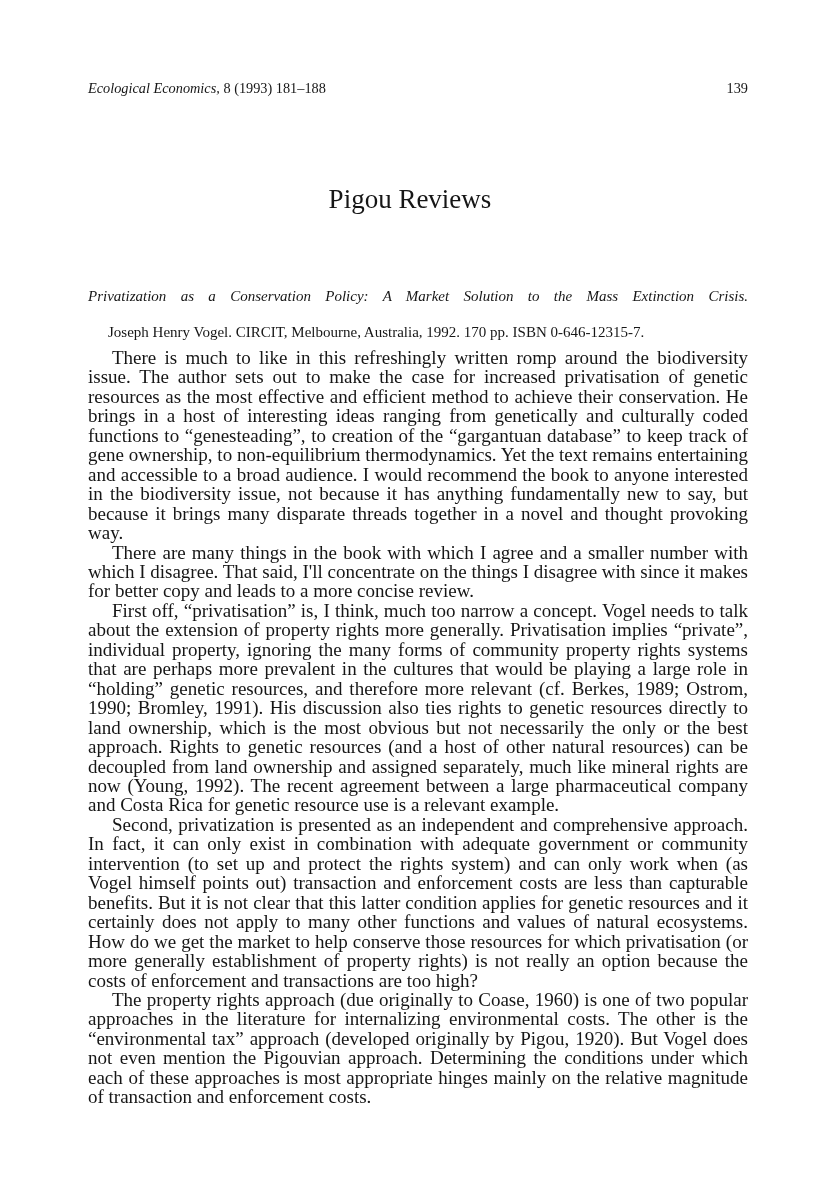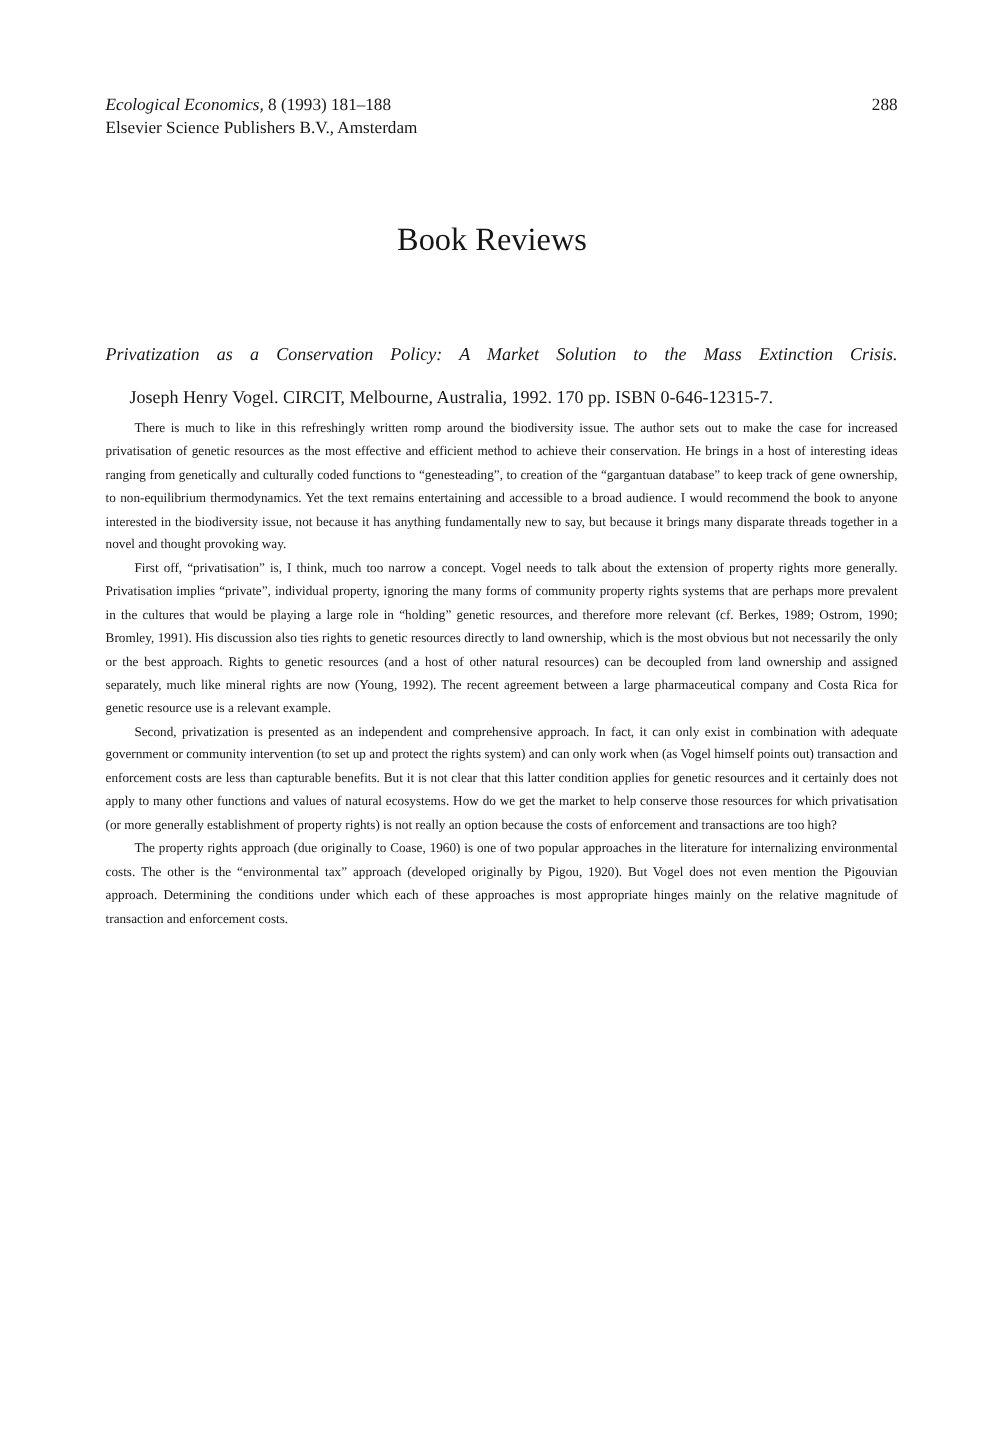--- a/index.html
+++ b/index.html
@@ -7,40 +7,40 @@
       font-family: "Liberation Serif", "DejaVu Serif", serif; color: #161616; }
     .page { position: absolute; left: 0; top: 0; width: 698px; height: 1204px; }
     .header { position: absolute; left: 88px; top: 79px; width: 660px; font-size: 14.3px; line-height: 19px; }
     .header .journal { font-style: italic; }
     .header .pageno { position: absolute; right: 0; top: 0; }
     .title { position: absolute; left: 0; width: 820px; top: 183px; text-align: center; font-size: 27px; line-height: 32px; }
     .section { position: absolute; left: 88px; top: 243px; font-size: 14.5px; letter-spacing: 0.1px; }
     .citation { position: absolute; left: 88px; top: 286px; width: 660px; font-size: 15px; line-height: 21.5px; text-align: justify; }
     .citation .booktitle { font-style: italic; display: block; text-align-last: justify; }
     .citation .pub { display: block; padding-left: 20px; margin-top: 14px; }
-    .body { position: absolute; left: 88px; top: 348px; width: 660px; font-size: 11px; line-height: 19.45px; text-align: justify; }
+    .body { position: absolute; left: 88px; top: 348px; width: 660px; font-size: 19px; line-height: 19.45px; text-align: justify; }
     .body p { margin: 0; text-indent: 24px; }
   </style>
 </head>
 <body>
 
 <div class="page">
   <div class="header">
     <div><span class="journal">Ecological Economics,</span><span> 8 (1993) 181–188</span></div>
-    <div>Elsevier Science Publishers B.V., Amsterdam</div>
-    <span class="pageno">288</span>
+    <span class="pageno">139</span>
   </div>
 
-  <div class="title">Book Reviews</div>
+  <div class="title">Pigou Reviews</div>
 
 
   <div class="citation">
     <span class="booktitle">Privatization as a Conservation Policy: A Market Solution to the Mass Extinction Crisis.</span>
     <span class="pub">Joseph Henry Vogel. CIRCIT, Melbourne, Australia, 1992. 170 pp. ISBN 0-646-12315-7.</span>
   </div>
 
   <div class="body">
     <p>There is much to like in this refreshingly written romp around the biodiversity issue. The author sets out to make the case for increased privatisation of genetic resources as the most effective and efficient method to achieve their conservation. He brings in a host of interesting ideas ranging from genetically and culturally coded functions to “genesteading”, to creation of the “gargantuan database” to keep track of gene ownership, to non-equilibrium thermodynamics. Yet the text remains entertaining and accessible to a broad audience. I would recommend the book to anyone interested in the biodiversity issue, not because it has anything fundamentally new to say, but because it brings many disparate threads together in a novel and thought provoking way.</p>
+    <p>There are many things in the book with which I agree and a smaller number with which I disagree. That said, I'll concentrate on the things I disagree with since it makes for better copy and leads to a more concise review.</p>
     <p>First off, “privatisation” is, I think, much too narrow a concept. Vogel needs to talk about the extension of property rights more generally. Privatisation implies “private”, individual property, ignoring the many forms of community property rights systems that are perhaps more prevalent in the cultures that would be playing a large role in “holding” genetic resources, and therefore more relevant (cf. Berkes, 1989; Ostrom, 1990; Bromley, 1991). His discussion also ties rights to genetic resources directly to land ownership, which is the most obvious but not necessarily the only or the best approach. Rights to genetic resources (and a host of other natural resources) can be decoupled from land ownership and assigned separately, much like mineral rights are now (Young, 1992). The recent agreement between a large pharmaceutical company and Costa Rica for genetic resource use is a relevant example.</p>
     <p>Second, privatization is presented as an independent and comprehensive approach. In fact, it can only exist in combination with adequate government or community intervention (to set up and protect the rights system) and can only work when (as Vogel himself points out) transaction and enforcement costs are less than capturable benefits. But it is not clear that this latter condition applies for genetic resources and it certainly does not apply to many other functions and values of natural ecosystems. How do we get the market to help conserve those resources for which privatisation (or more generally establishment of property rights) is not really an option because the costs of enforcement and transactions are too high?</p>
     <p>The property rights approach (due originally to Coase, 1960) is one of two popular approaches in the literature for internalizing environmental costs. The other is the “environmental tax” approach (developed originally by Pigou, 1920). But Vogel does not even mention the Pigouvian approach. Determining the conditions under which each of these approaches is most appropriate hinges mainly on the relative magnitude of transaction and enforcement costs.</p>
   </div>
 </div>
 
 </body></html>

